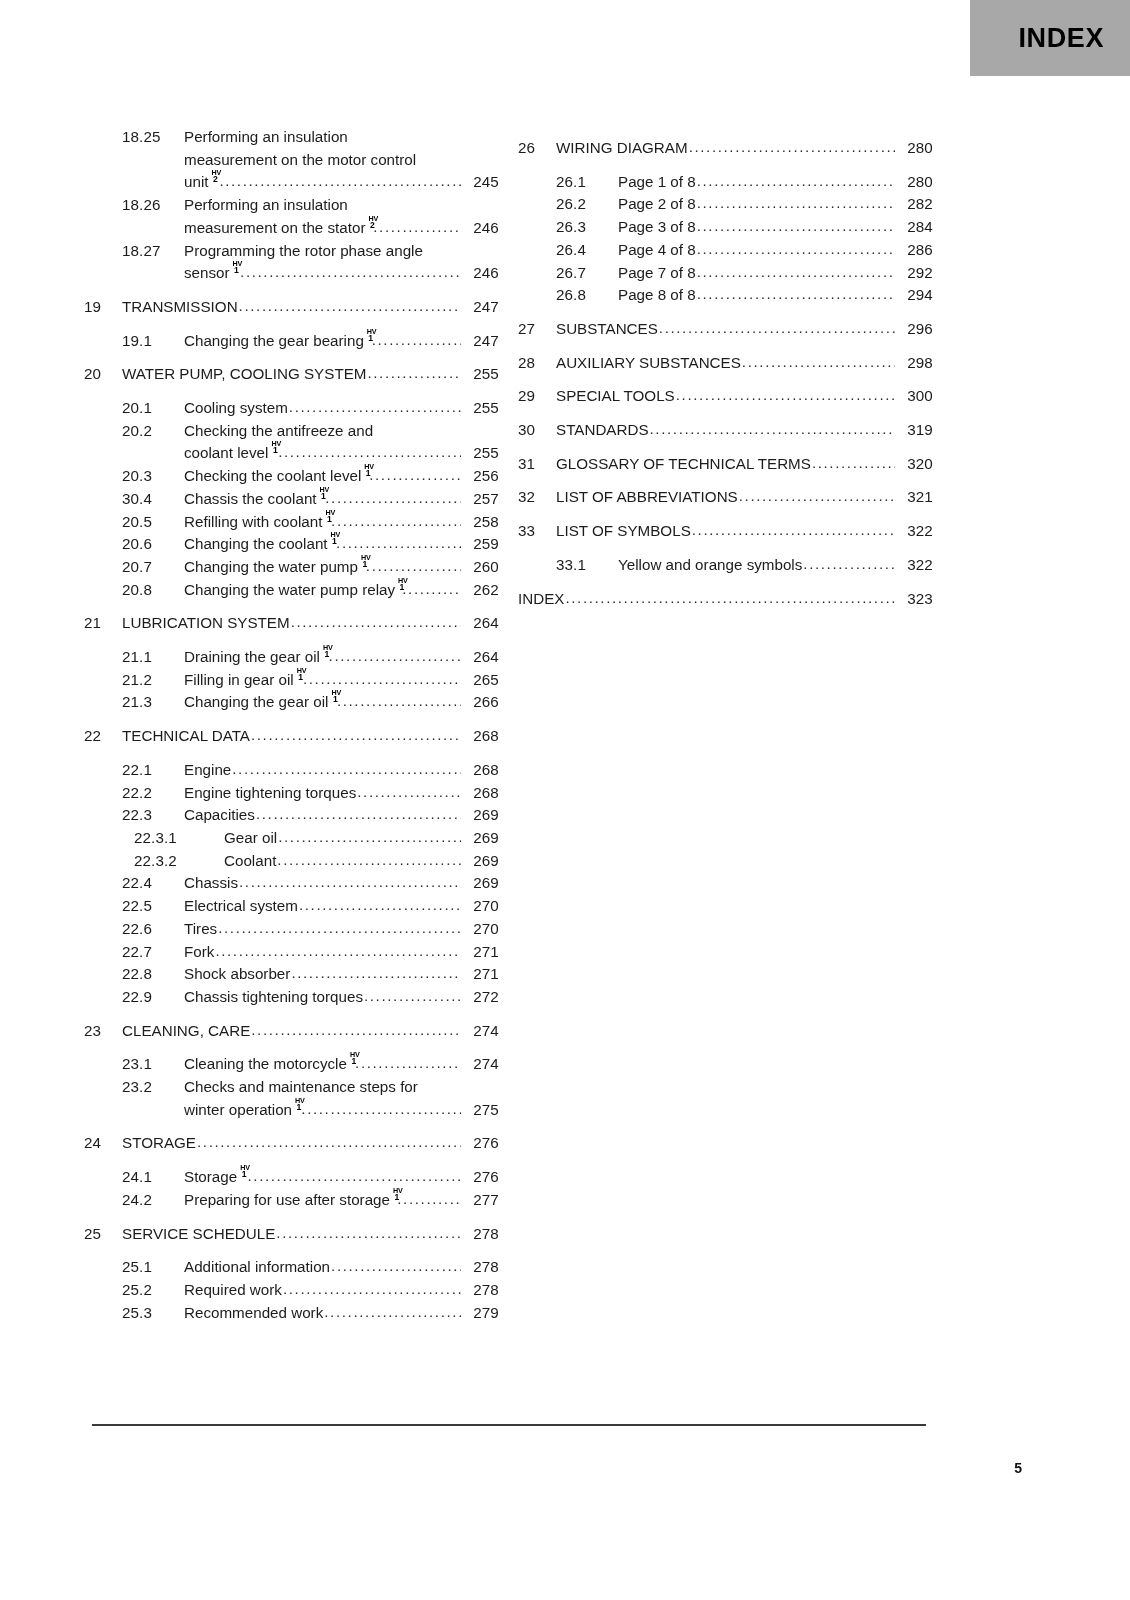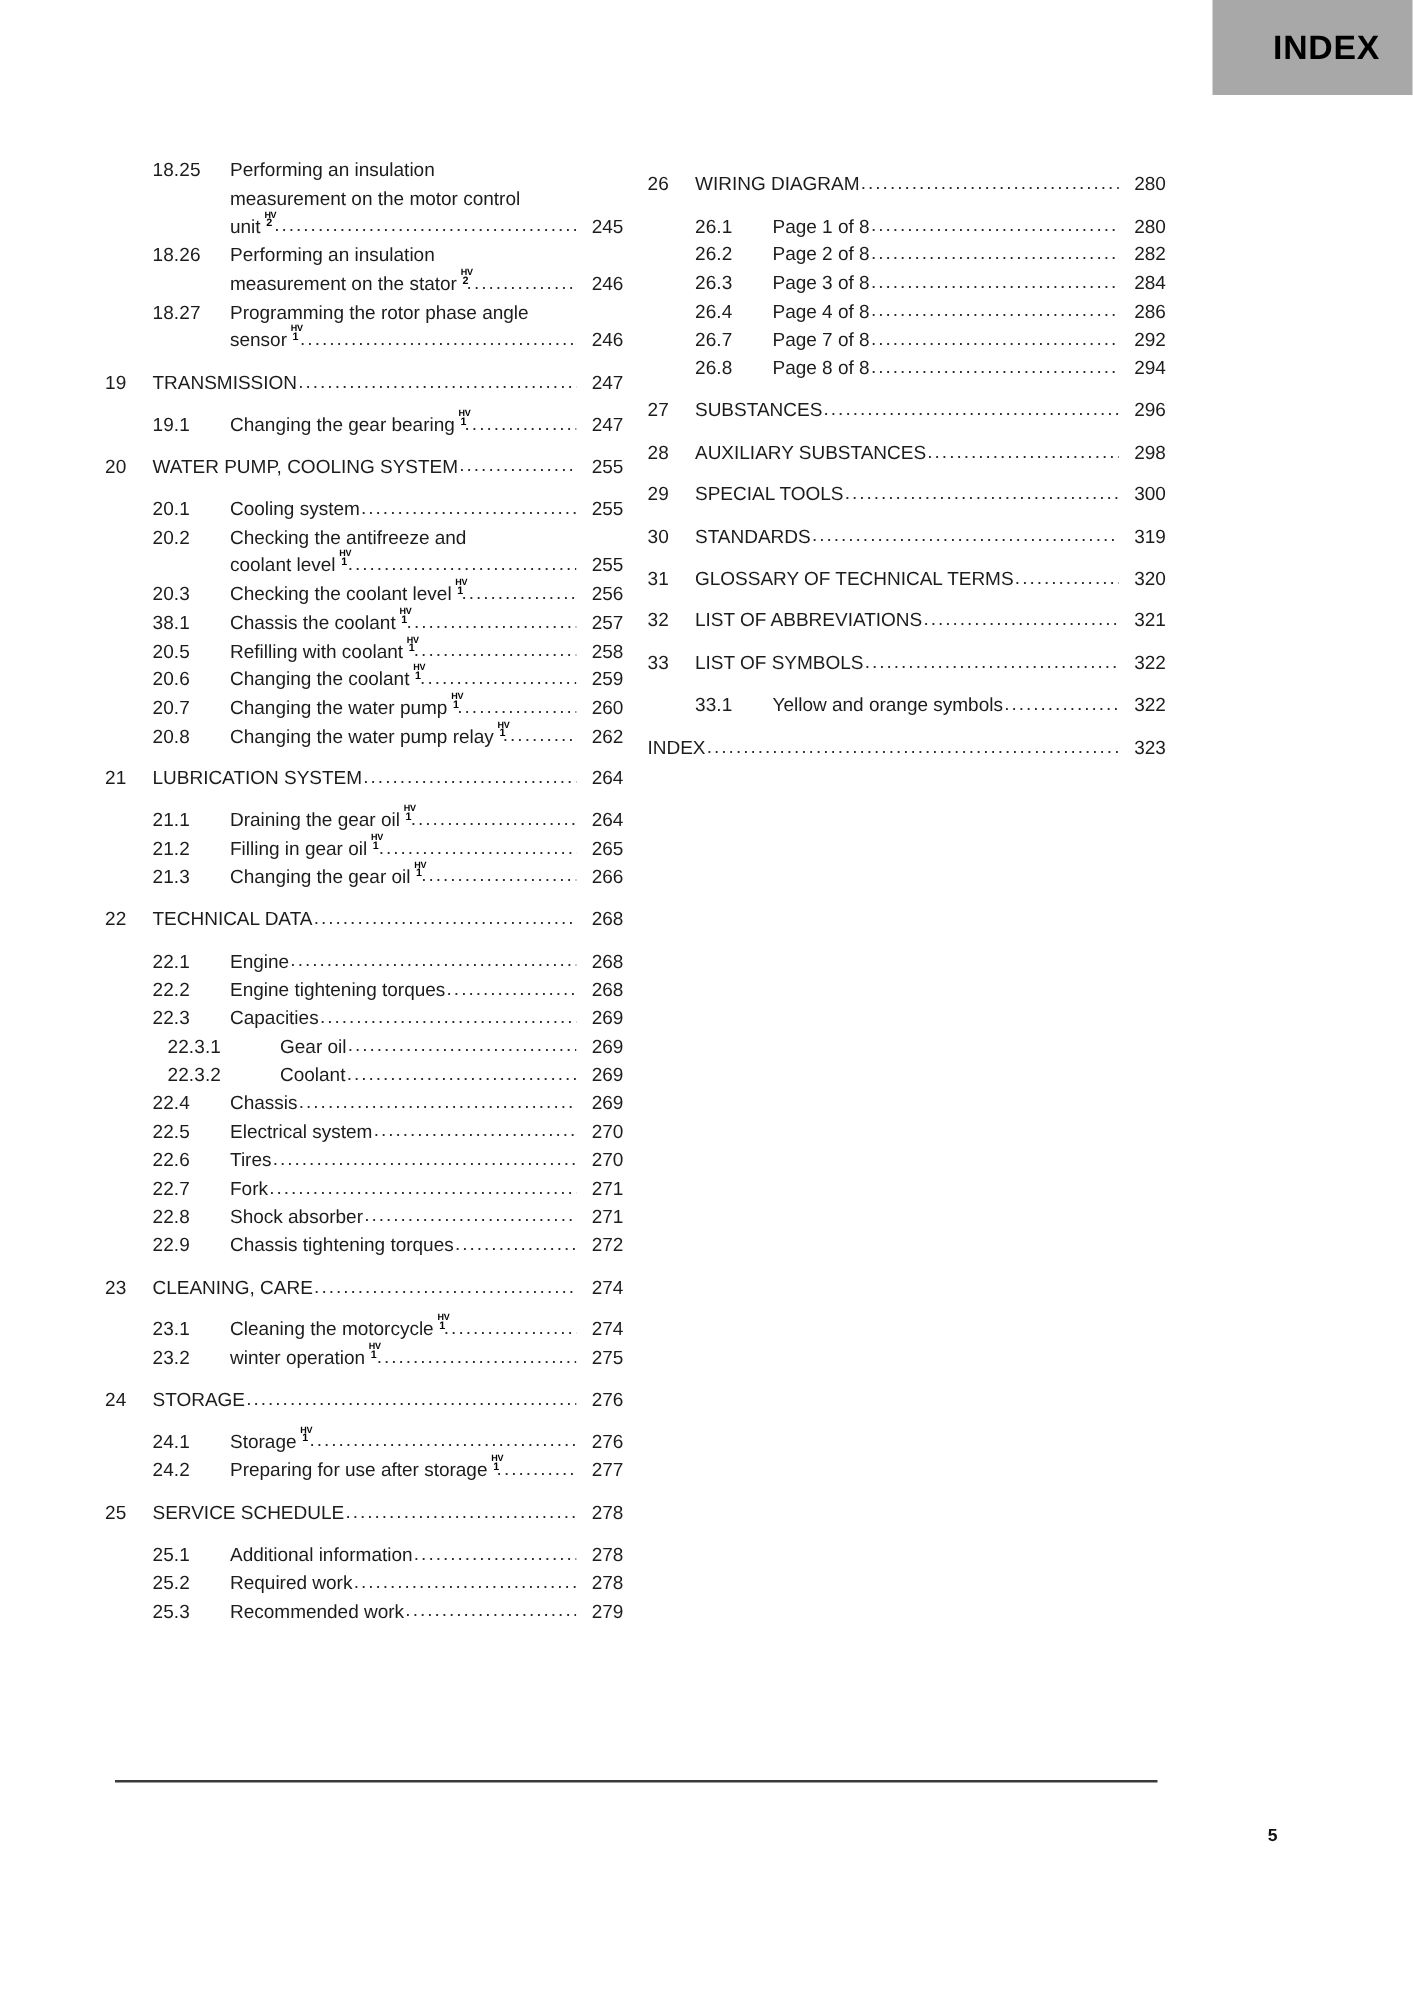--- a/index.html
+++ b/index.html
@@ -303,21 +303,21 @@
             <span class="hv">
               <span class="hv-top">HV</span>
               <span class="hv-bot">1</span>
             </span>
             <span class="leader"></span>
             <span class="pg">256</span>
           </div>
         </div>
       </div>
       <div class="entry section">
-        <div class="num">38.1</div>
+        <div class="num">30.4</div>
         <div class="title-wrap">
           <div class="title-line">
             <span class="label">Chassis the coolant</span>
             <span class="hv">
               <span class="hv-top">HV</span>
               <span class="hv-bot">1</span>
             </span>
             <span class="leader"></span>
             <span class="pg">257</span>
           </div>
@@ -571,20 +571,23 @@
               <span class="hv-bot">1</span>
             </span>
             <span class="leader"></span>
             <span class="pg">274</span>
           </div>
         </div>
       </div>
       <div class="entry section">
         <div class="num">23.2</div>
         <div class="title-wrap">
+          <div class="contline">
+            <span class="label">Checks and maintenance steps for</span>
+          </div>
           <div class="title-line">
             <span class="label">winter operation</span>
             <span class="hv">
               <span class="hv-top">HV</span>
               <span class="hv-bot">1</span>
             </span>
             <span class="leader"></span>
             <span class="pg">275</span>
           </div>
         </div>

